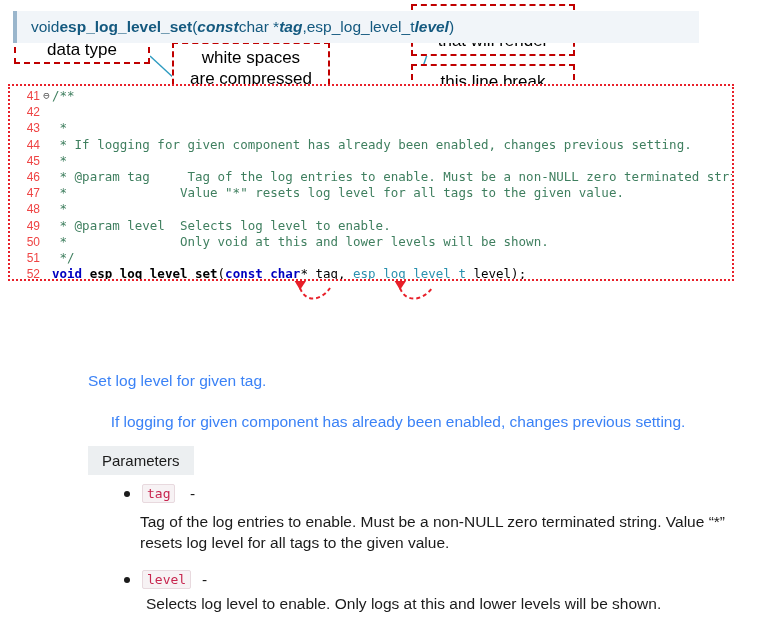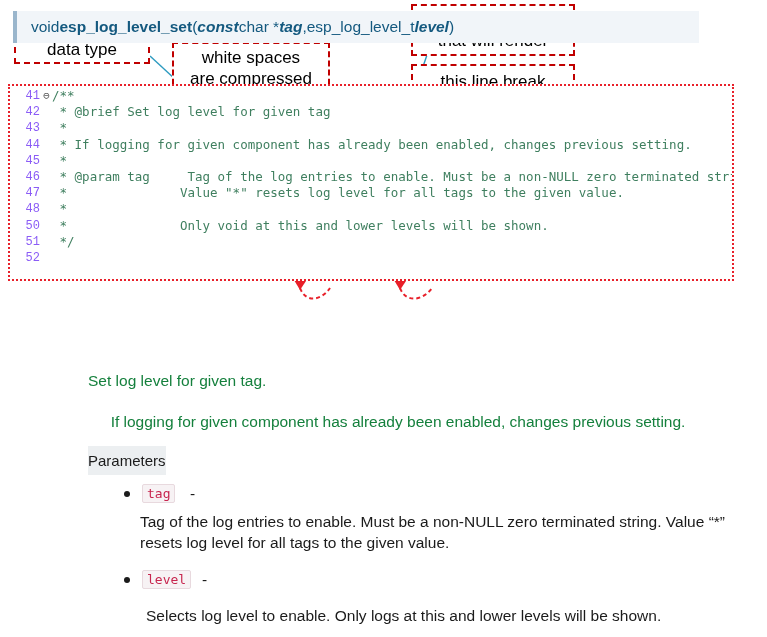--- a/index.html
+++ b/index.html
@@ -57,22 +57,22 @@
   .cl {
     white-space: pre;
     height: 16.2px;
     display: flex;
     align-items: flex-start;
   }
   .gutter {
     width: 30px;
     min-width: 30px;
     text-align: right;
-    color: #8b5cf6;
-    font-family: Liberation Mono, monospace;
+    color: #ef4444;
+    font-family: Liberation Sans, sans-serif;
     font-size: 12px;
     padding-right: 1px;
     user-select: none;
   }
   .foldmark {
     width: 11px;
     min-width: 11px;
     color: #5a5a5a;
     font-size: 11px;
     text-align: center;
@@ -101,29 +101,29 @@
   }
   #sig-bar .sig-kw { color: #14597f; }
   #sig-bar .sig-name { font-weight: bold; color: #14597f; }
   #sig-bar .sig-em { font-style: italic; font-weight: bold; }
   #sig-bar .sig-plain { color: #14597f; }
 
   .doc-para {
     position: absolute;
     left: 88px;
     font-size: 15.5px;
-    color: #15803d;
+    color: #3b82f6;
     line-height: 1.35;
   }
   #param-head {
     position: absolute;
     left: 88px;
     top: 446px;
     background: #eceff1;
-    padding: 6px 0;
+    padding: 6px 14px;
     font-size: 15px;
     color: #1b1b1b;
     font-weight: normal;
   }
   .bullet-row {
     position: absolute;
     left: 124px;
   }
   .bullet-dot {
     position: absolute;
@@ -202,21 +202,21 @@
   </div>
 
   <div id="code-panel">
     <div id="code-lines">
 
       <div class="cl">
         <span class="gutter">41</span><span class="foldmark">⊖</span><span class="codetext cmt">/**</span>
       </div>
 
       <div class="cl">
-        <span class="gutter">42</span><span class="foldmark"></span><span class="codetext cmt"> * @brief Set log level for given tag</span>
+        <span class="gutter">42</span><span class="foldmark"></span>
       </div>
 
       <div class="cl">
         <span class="gutter">43</span><span class="foldmark"></span><span class="codetext cmt"> *</span>
       </div>
 
       <div class="cl">
         <span class="gutter">44</span><span class="foldmark"></span><span class="codetext cmt"> * If logging for given component has already been enabled, changes previous setting.</span>
       </div>
 
@@ -229,31 +229,34 @@
       </div>
 
       <div class="cl">
         <span class="gutter">47</span><span class="foldmark"></span><span class="codetext cmt"> *               Value "*" resets log level for all tags to the given value.</span>
       </div>
 
       <div class="cl">
         <span class="gutter">48</span><span class="foldmark"></span><span class="codetext cmt"> *</span>
       </div>
 
+      <div class="cl">
+        <span class="gutter">49</span><span class="foldmark"></span><span class="codetext cmt"> * @param level  Selects log level to enable.</span>
+      </div>
 
       <div class="cl">
         <span class="gutter">50</span><span class="foldmark"></span><span class="codetext cmt"> *               Only void at this and lower levels will be shown.</span>
       </div>
 
       <div class="cl">
         <span class="gutter">51</span><span class="foldmark"></span><span class="codetext cmt"> */</span>
       </div>
 
       <div class="cl">
-        <span class="gutter">52</span><span class="foldmark"></span>
+        <span class="gutter">52</span><span class="foldmark"></span><span class="codetext"><span class="kw">void</span><span class="plain"> </span><span class="fn">esp_log_level_set</span><span class="plain">(</span><span class="kw">const char</span><span class="plain">* tag, </span><span class="typ">esp_log_level_t</span><span class="plain"> level);</span></span>
       </div>
 
     </div>
   </div>
 
   <div id="sig-bar">
     <span class="sig-kw">void </span>
       <span class="sig-name">esp_log_level_set</span>
       <span class="sig-plain">(</span>
       <span class="sig-em">const</span>
@@ -275,16 +278,16 @@
     <span class="bullet-dot"></span>
     <span class="code-token" style="position:absolute; left:18px; top:0;">tag</span>
     <span style="position:absolute; left:66px; top:1px; font-size:15.5px; color:#1b1b1b;">-</span>
     <span class="bullet-text" style="top:28px; left:16px; width:614px;">Tag of the log entries to enable. Must be a non-NULL zero terminated string. Value “*” resets log level for all tags to the given value.</span>
   </div>
 
   <div class="bullet-row" style="top:570px; width:620px; height:60px;">
     <span class="bullet-dot"></span>
     <span class="code-token" style="position:absolute; left:18px; top:0;">level</span>
     <span style="position:absolute; left:78px; top:1px; font-size:15.5px; color:#1b1b1b;">-</span>
-    <span class="bullet-text" style="top:36px; left:22px; width:614px;">Selects log level to enable. Only logs at this and lower levels will be shown.</span>
+    <span class="bullet-text" style="top:24px; left:22px; width:614px;">Selects log level to enable. Only logs at this and lower levels will be shown.</span>
   </div>
 
 </div>
 
 </body></html>

